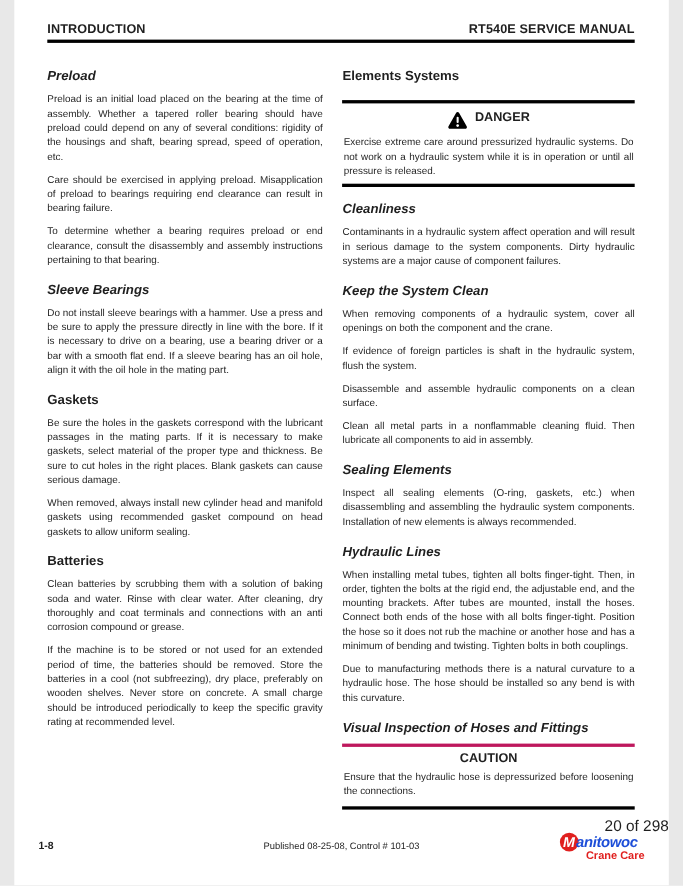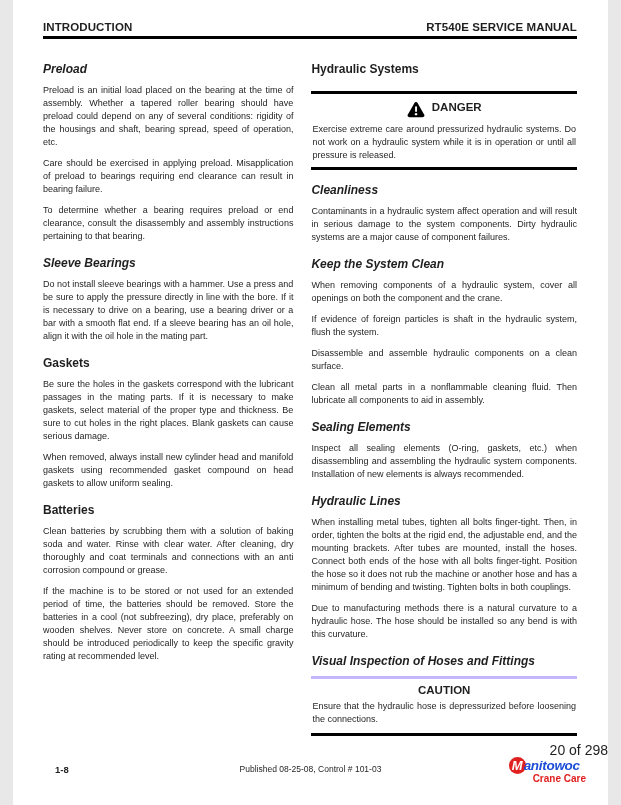--- a/index.html
+++ b/index.html
@@ -51,42 +51,42 @@
     display: flex;
     align-items: flex-start;
     justify-content: center;
     gap: 7px;
     font-weight: bold;
     font-size: 11.5px;
     margin-bottom: 5px;
   }
   .warn-icon svg { display: block; }
   .caution-box {
-    border-top: 3px solid #c4b5fd;
+    border-top: 3px solid #be185d;
     border-bottom: 3px solid #000;
     margin-top: 5px;
     padding: 5px 1px 1px 1px;
   }
   .caution-title {
     text-align: center;
     font-weight: bold;
     font-size: 11.5px;
     margin-bottom: 4px;
   }
   .box-text { text-align: justify; }
   
   .page-count {
     position: absolute;
     top: 742px; left: 0; right: 0;
     text-align: right;
     font-size: 14px;
   }
   .page-num {
     position: absolute;
-    top: 764px; left: 42px;
+    top: 764px; left: 22px;
     font-size: 9.5px;
     font-weight: bold;
   }
   .published {
     position: absolute;
     top: 764px; left: 0; right: 0;
     text-align: center;
     font-size: 8.5px;
   }
   .logo { position: absolute; top: 757px; right: 22px; }
@@ -145,21 +145,21 @@
         <div class="heading">Gaskets</div>
         <p class="para">Be sure the holes in the gaskets correspond with the lubricant passages in the mating parts. If it is necessary to make gaskets, select material of the proper type and thickness. Be sure to cut holes in the right places. Blank gaskets can cause serious damage.</p>
         <p class="para">When removed, always install new cylinder head and manifold gaskets using recommended gasket compound on head gaskets to allow uniform sealing.</p>
 
         <div class="heading">Batteries</div>
         <p class="para">Clean batteries by scrubbing them with a solution of baking soda and water. Rinse with clear water. After cleaning, dry thoroughly and coat terminals and connections with an anti corrosion compound or grease.</p>
         <p class="para">If the machine is to be stored or not used for an extended period of time, the batteries should be removed. Store the batteries in a cool (not subfreezing), dry place, preferably on wooden shelves. Never store on concrete. A small charge should be introduced periodically to keep the specific gravity rating at recommended level.</p>
       </div>
 
       <div class="col-right">
-        <div class="heading first">Hydraulic Systems</div>
+        <div class="heading first">Elements Systems</div>
 
         <div class="danger-box">
           <div class="danger-title">
             <span class="warn-icon">
               <svg width="18" height="17" viewBox="0 0 24 22">
                 <path d="M10.3 1.8 L1.0 18.1 a2.1 2.1 0 0 0 1.8 3.1 h18.4 a2.1 2.1 0 0 0 1.8-3.1 L13.7 1.8 a2 2 0 0 0-3.4 0 Z" fill="#000"></path>
                 <rect x="10.8" y="6.6" width="2.5" height="7.6" rx="1.2" fill="#fff"></rect>
                 <circle cx="12.05" cy="17.2" r="1.6" fill="#fff"></circle>
               </svg>
             </span>

